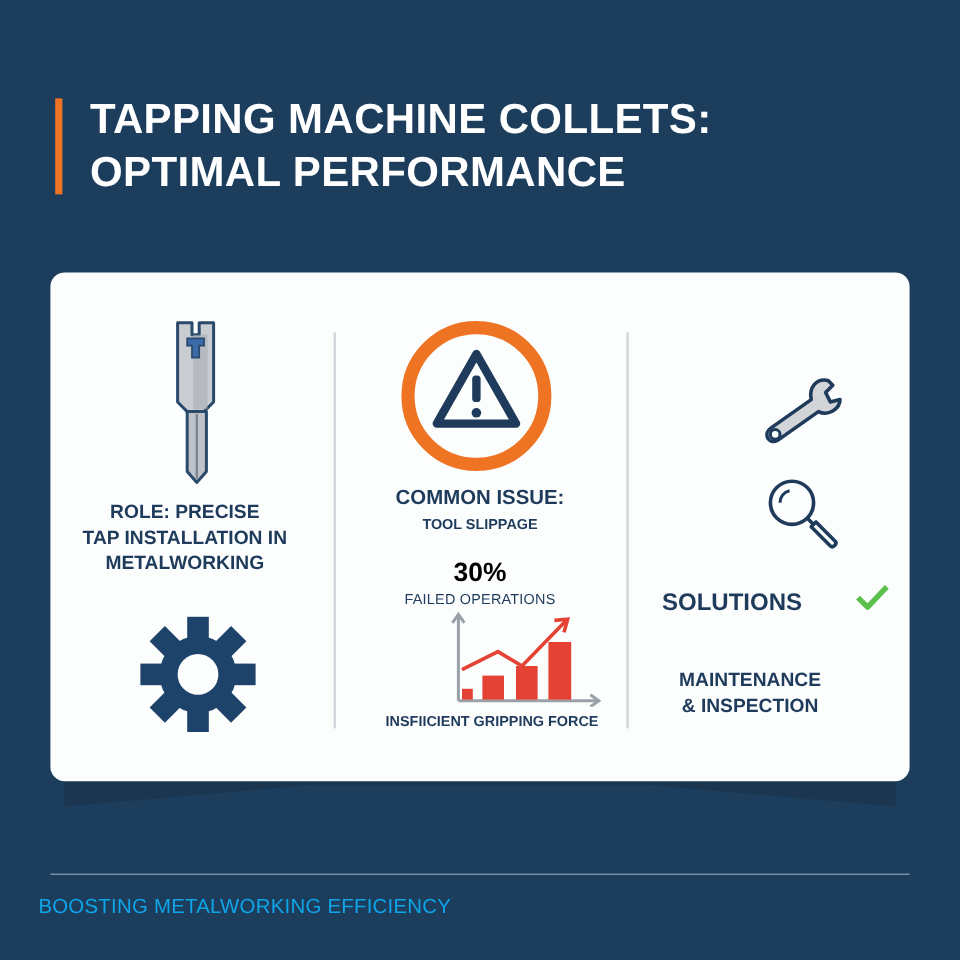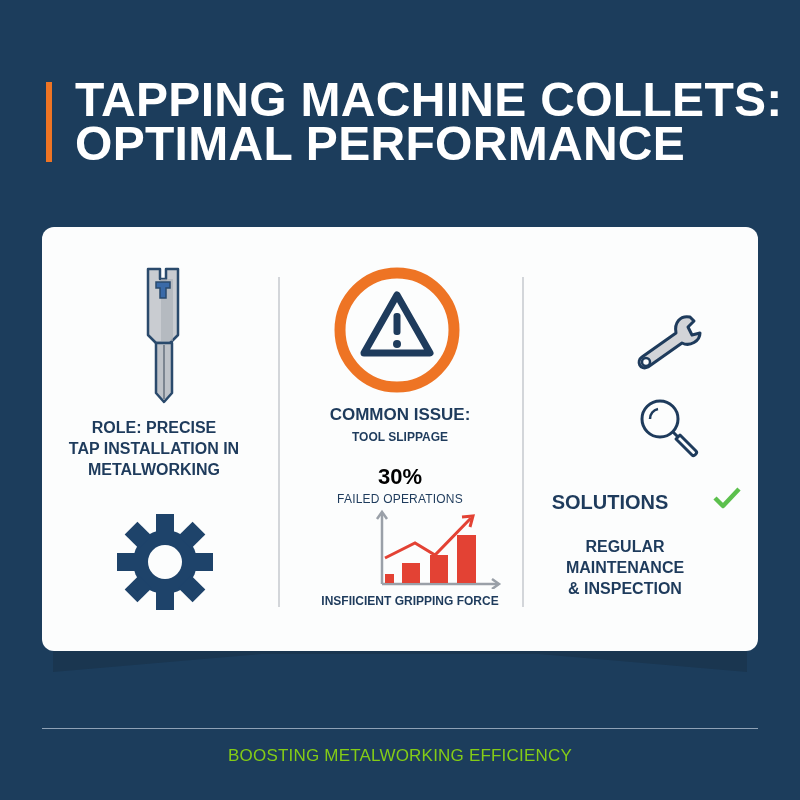--- a/index.html
+++ b/index.html
@@ -8,21 +8,21 @@
     background: #1c3d5c;
     font-family: "Liberation Sans", "DejaVu Sans", sans-serif;
     position: relative;
   }
   .title-bar {
     position: absolute; left: 46px; top: 82px;
     width: 6px; height: 80px; background: #ee7424;
   }
   .title {
     position: absolute; left: 75px; top: 78px;
-    color: #ffffff; font-weight: 700; font-size: 48px; line-height: 44px;
+    color: #ffffff; font-weight: 700; font-size: 35px; line-height: 44px;
     letter-spacing: 0.3px;
     margin: 0;
   }
   .card-shadow {
     position: absolute; left: 53px; top: 650px; width: 694px; height: 22px;
     background: #1a3650;
     clip-path: polygon(0 0, 100% 0, 100% 100%, 70% 18%, 30% 18%, 0 100%);
   }
   .card {
     position: absolute; left: 42px; top: 227px; width: 716px; height: 424px;
@@ -34,22 +34,22 @@
   .col { position: absolute; top: 0; height: 424px; text-align: center; }
   .lbl {
     position: absolute; left: 0; right: 0;
     color: #1e3b5c; font-weight: 700; font-size: 16px; line-height: 20px;
   }
   .icon { position: absolute; }
   .footer-line {
     position: absolute; left: 42px; top: 728px; width: 716px; height: 1px; background: #8fa2b6;
   }
   .footer {
-    position: absolute; left: 0; right: 0; top: 746px; text-align: center;
-    color: #84cc16; font-size: 17px; letter-spacing: 0.2px;
+    position: absolute; left: 0; right: 0; top: 746px; 
+    color: #0ea5e9; font-size: 17px; letter-spacing: 0.2px; padding-left: 32px;
   }
 </style>
 </head>
 <body>
 
 <div class="title-bar"></div>
 <h1 class="title">
   <div>TAPPING MACHINE COLLETS:</div>
   <div>OPTIMAL PERFORMANCE</div>
 </h1>
@@ -121,20 +121,19 @@
     <svg class="icon" style="left:112px; top:168px;" width="70" height="70" viewBox="0 0 70 70">
       <circle cx="24" cy="24" r="18" fill="none" stroke="#1e3b5c" stroke-width="3"></circle>
       <path d="M14 24 A10 10 0 0 1 22 14" fill="none" stroke="#1e3b5c" stroke-width="2.5"></path>
       <line x1="37" y1="37" x2="42" y2="42" stroke="#1e3b5c" stroke-width="3"></line>
       <path d="M40 44 L44 40 L60 56 C62 58 58 62 56 60 Z" fill="#fcfdfd" stroke="#1e3b5c" stroke-width="3" stroke-linejoin="round"></path>
     </svg>
     <div class="lbl" style="top:263px; font-size:20px; line-height:24px; left:-15px; right:15px;">SOLUTIONS</div>
     <svg class="icon" style="left:188px; top:258px;" width="30" height="26" viewBox="0 0 30 26">
       <polyline points="3,13 11,21 27,4" fill="none" stroke="#5cc04d" stroke-width="4.5" stroke-linejoin="round"></polyline>
     </svg>
-    <div class="lbl" style="top:310px;">REGULAR</div>
     <div class="lbl" style="top:331px;">MAINTENANCE</div>
     <div class="lbl" style="top:352px;">&amp; INSPECTION</div>
   </div>
 </div>
 
 <div class="footer-line"></div>
 <div class="footer">BOOSTING METALWORKING EFFICIENCY</div>
 
 </body></html>

